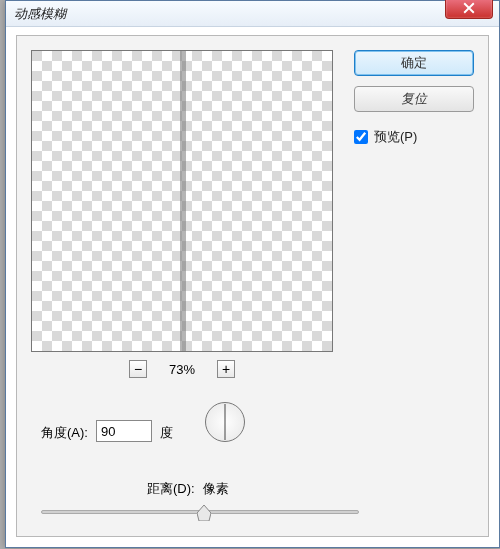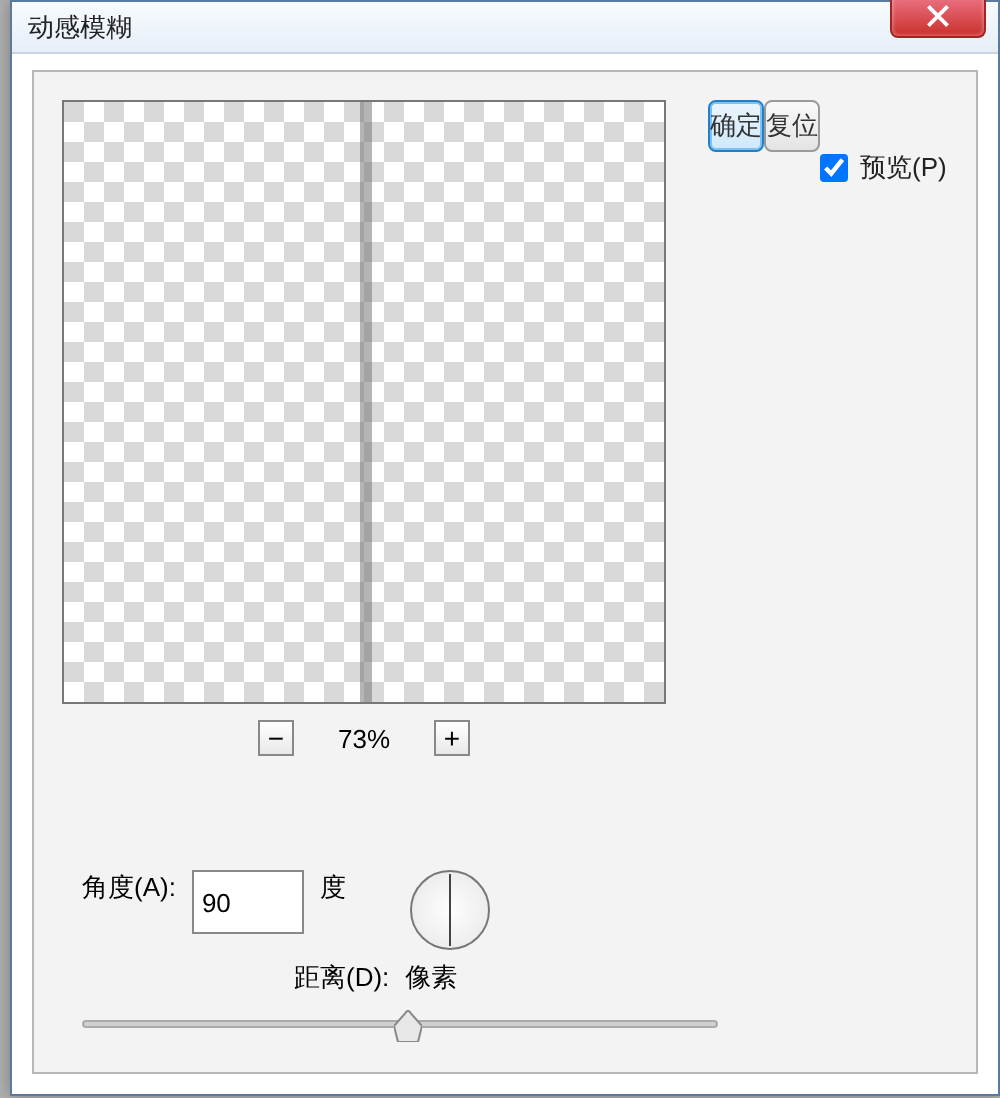--- a/index.html
+++ b/index.html
@@ -21,21 +21,21 @@
   }
   .titlebar {
     height: 26px;
     background: linear-gradient(#f7fbff,#e6eef7);
     border-bottom: 1px solid #c8d4e2;
     display: flex;
     align-items: center;
     padding-left: 8px;
     position: relative;
   }
-  .titlebar span { color:#222; }
+  .titlebar span { color:#222;font-style:italic; }
   .closebtn {
     position: absolute;
     right: 6px; top: -4px;
     width: 48px; height: 22px;
     background: linear-gradient(#e78, #c9302c);
     border: 1px solid #a02622;
     border-top:none;
     border-radius: 0 0 4px 4px;
     display:flex; align-items:center; justify-content:center;
     box-shadow: inset 0 0 2px rgba(255,255,255,.5);
@@ -67,52 +67,53 @@
     border: 1px solid #888;
     background: linear-gradient(#fff,#e8e8e8);
     display:flex; align-items:center; justify-content:center;
     font-size: 14px; line-height:1;
     cursor:pointer;
   }
   .right-col {
     position:absolute;
     right: 14px; top: 14px;
     width: 120px;
-    display:flex; flex-direction:row; 
+    display:flex; flex-direction:column; gap:10px;justify-content:center;
   }
   .btn {
     height: 26px;
     border: 1px solid #3a98d8;
     background: linear-gradient(#eaf5fd,#cfe9fb);
     border-radius: 4px;
     display:flex; align-items:center; justify-content:center;
     cursor:pointer;
     color:#333;
   }
   .btn.primary {
     border-color:#1f7fc9;
     box-shadow: 0 0 0 1px #7fc2ef inset;
   }
   .btn.secondary {
     background: linear-gradient(#f9f9f9,#e4e4e4);
     border-color:#9a9a9a;
+    font-style:italic;
   }
   .check-row {
     display:flex; align-items:center; gap:6px;
-    margin-top:25px;
+    margin-top:6px;
     color:#222;
   }
   .check-row input { width:14px; height:14px; }
   .angle-row {
     position:absolute;
-    left: 24px; top: 399px;
-    display:flex; align-items:flex-start; gap:8px;
+    left: 24px; top: 366px;
+    display:flex; align-items:flex-end; gap:8px;
   }
   .txtinput {
-    width: 56px; height: 32px;
+    width: 56px; height: 22px;
     border: 1px solid #888;
     background:#fff;
     padding: 0 4px;
     font-size: 13px;
   }
   .angle-dial {
     width: 40px; height: 40px;
     margin-left: 24px;
     position: relative;
   }

